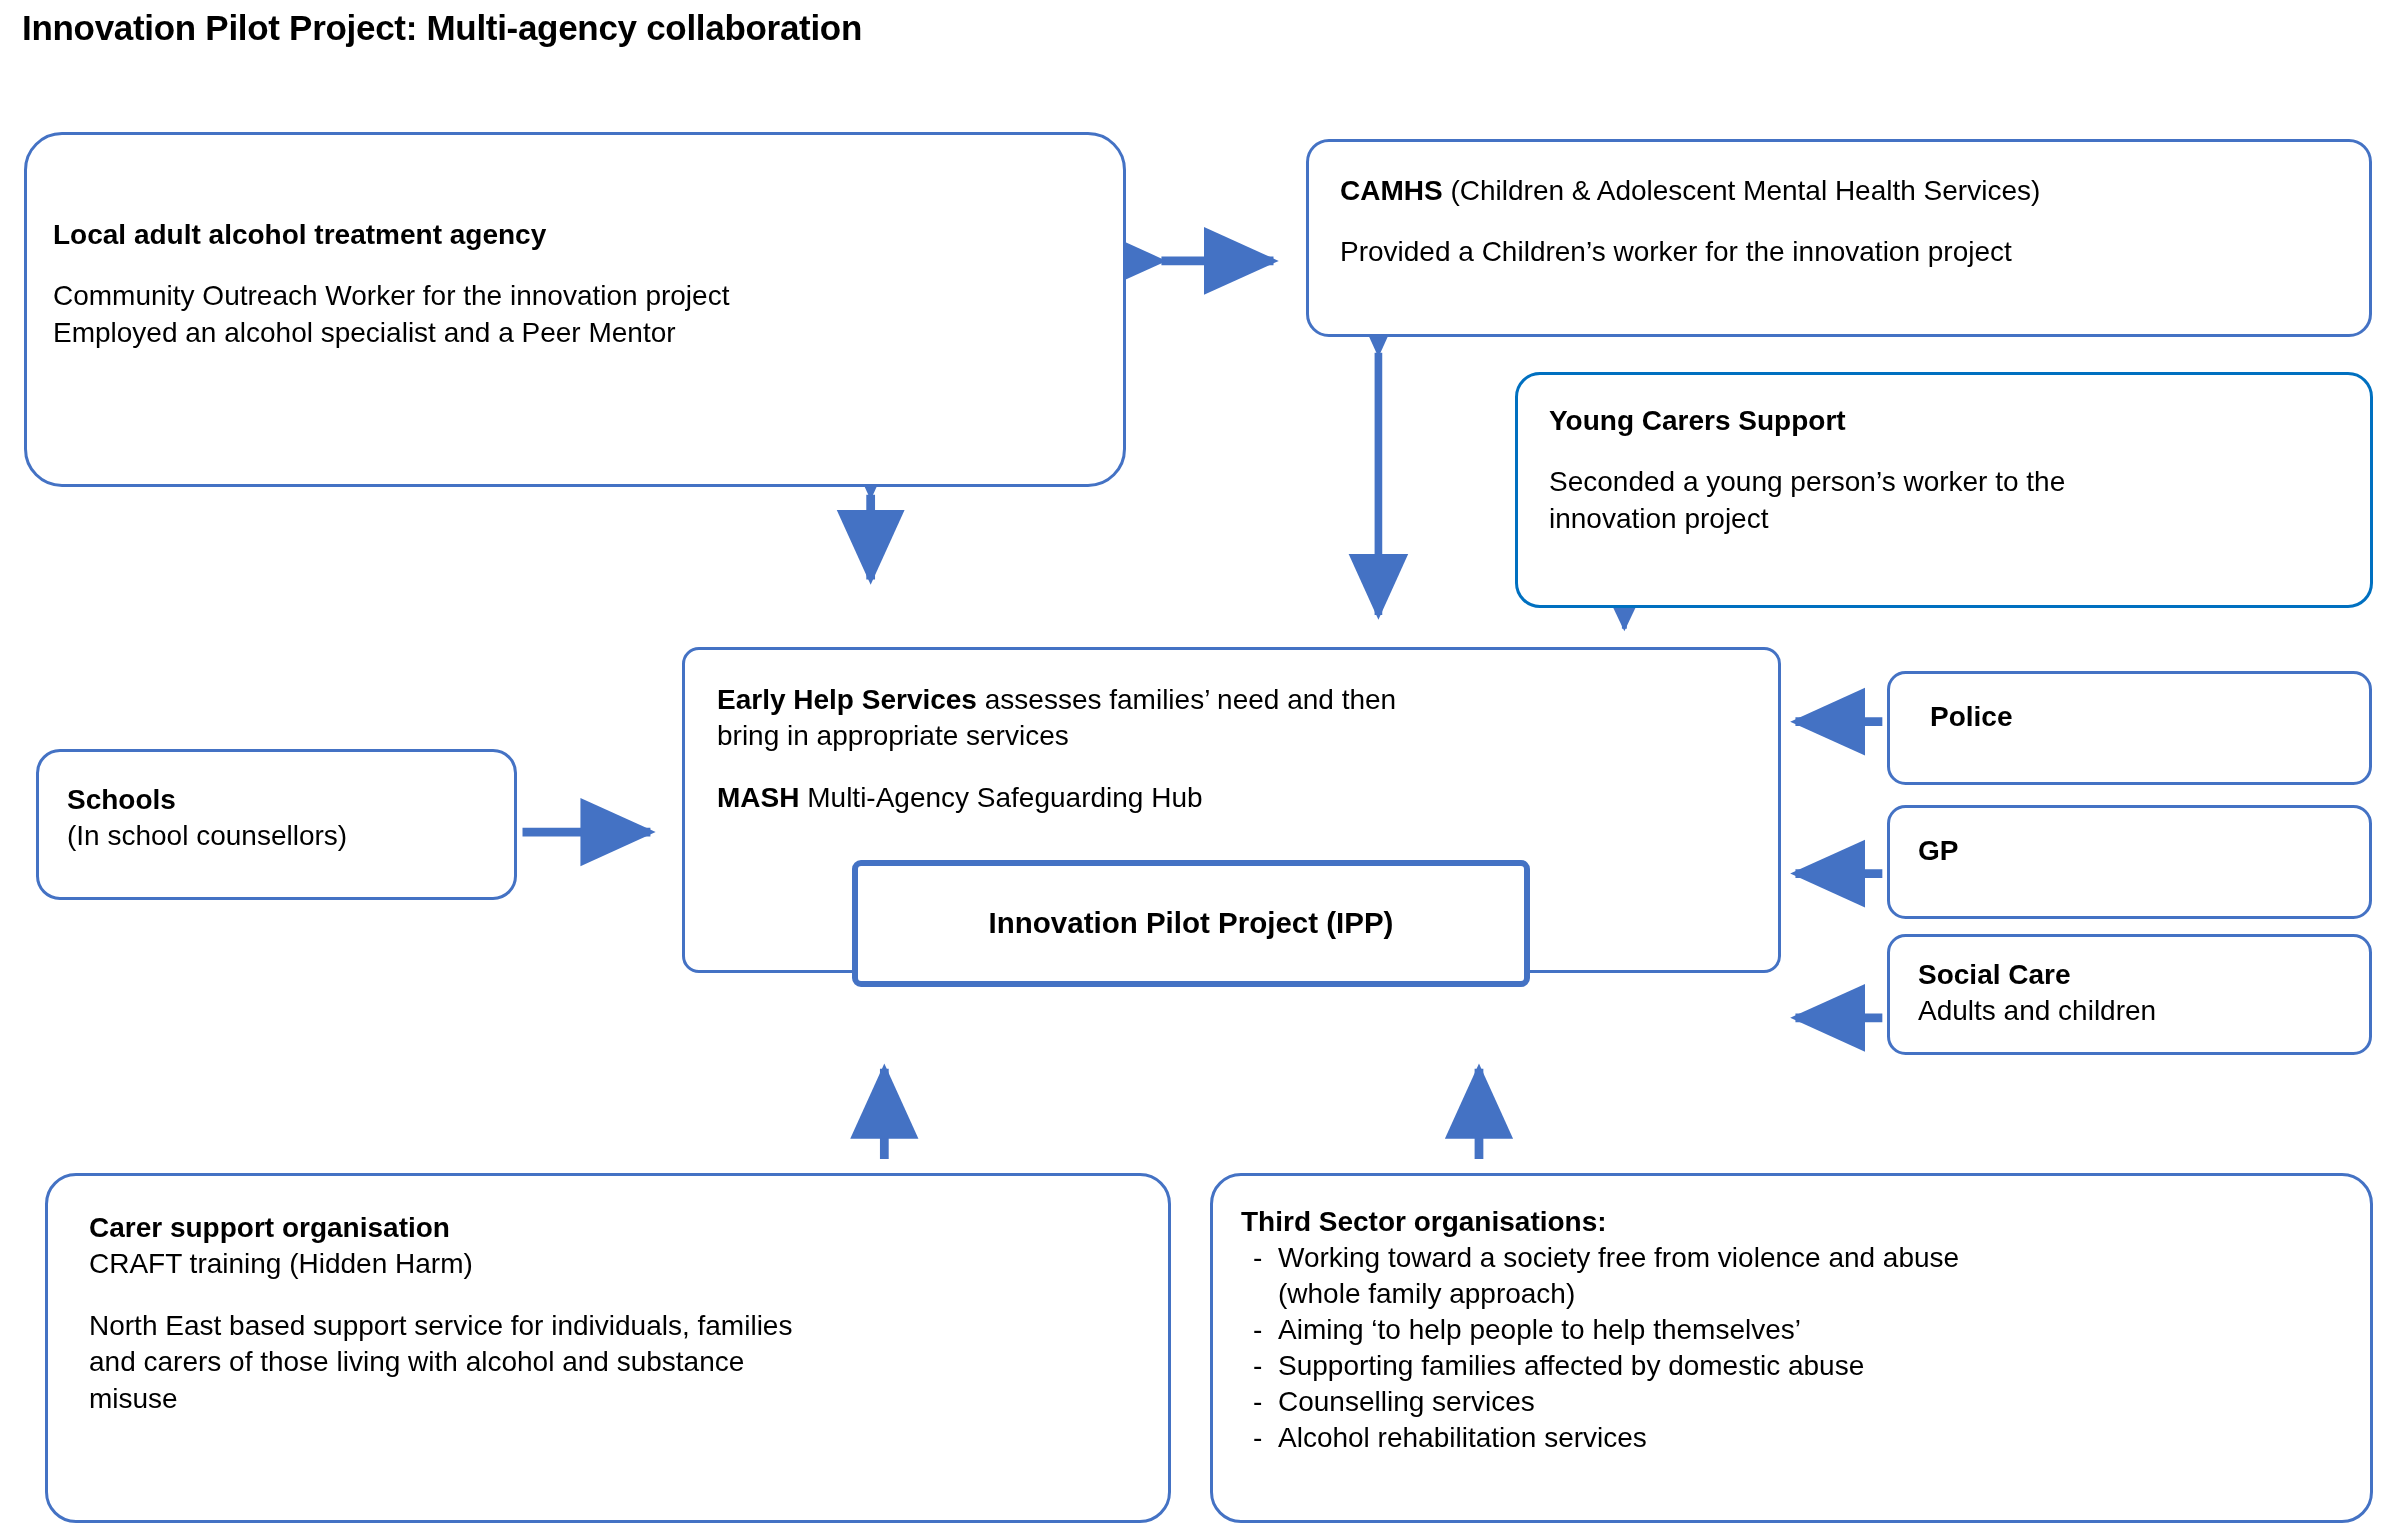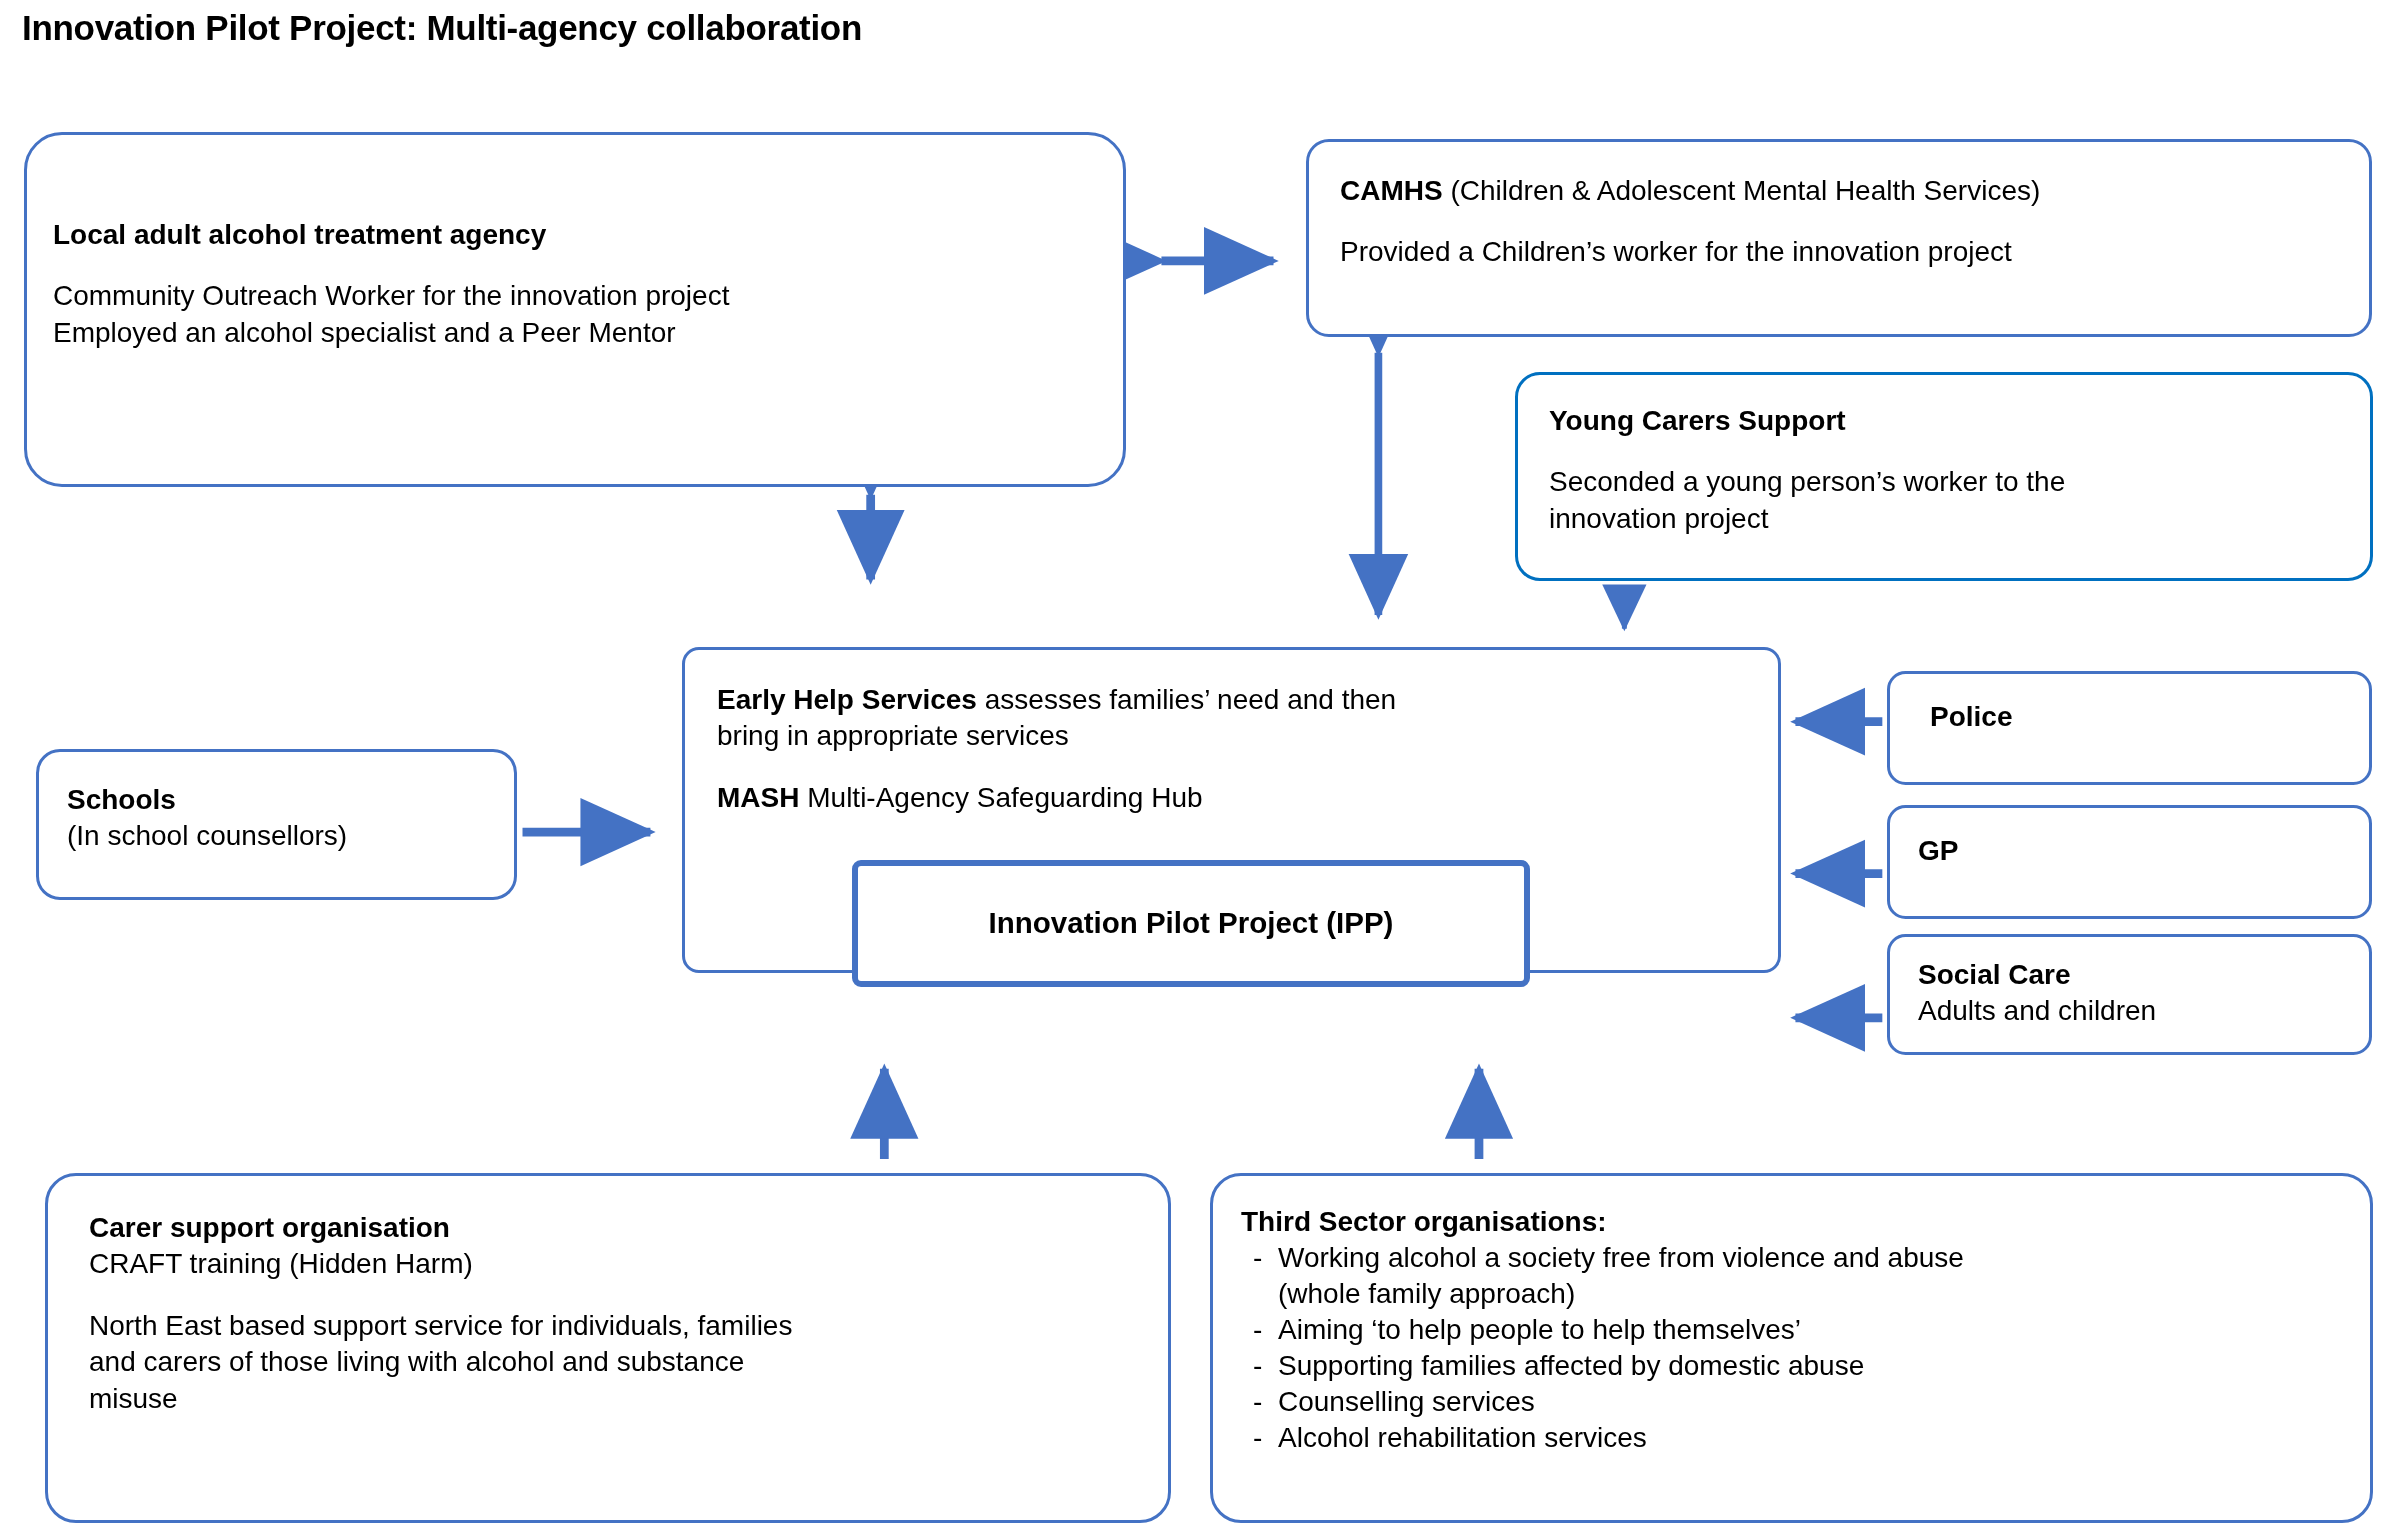--- a/index.html
+++ b/index.html
@@ -62,21 +62,21 @@
   }
   #node-alcohol .inner { top: 82px; }
 
   #node-camhs {
     left: 1306px; top: 139px; width: 1066px; height: 198px;
     border-radius: 23px;
   }
   #node-camhs .inner { top: 31px; left: 31px; }
 
   #node-young-carers {
-    left: 1515px; top: 372px; width: 858px; height: 209px;
+    left: 1515px; top: 372px; width: 858px; height: 236px;
     border-radius: 25px;
     border-color: #0070C0;
   }
   #node-young-carers .inner { top: 28px; left: 31px; }
 
   #node-early-help {
     left: 682px; top: 647px; width: 1099px; height: 326px;
     border-radius: 17px;
   }
   #node-early-help .inner { top: 32px; left: 32px; right: 24px; }
@@ -285,21 +285,21 @@
       <div class="line">misuse</div>
     </div>
   </div>
 
   <div class="node" id="node-third-sector">
     <div class="inner">
       <div class="line t-bold">Third Sector organisations:</div>
 
       <div class="bullet-row">
         <span class="bullet-dash">-</span>
-        <span class="bullet-text">Working alcohol a society free from violence and abuse</span>
+        <span class="bullet-text">Working toward a society free from violence and abuse</span>
       </div>
       <div class="bullet-row">
         <span class="bullet-dash"></span>
         <span class="bullet-text">(whole family approach)</span>
       </div>
       <div class="bullet-row">
         <span class="bullet-dash">-</span>
         <span class="bullet-text">Aiming ‘to help people to help themselves’</span>
       </div>
       <div class="bullet-row">

